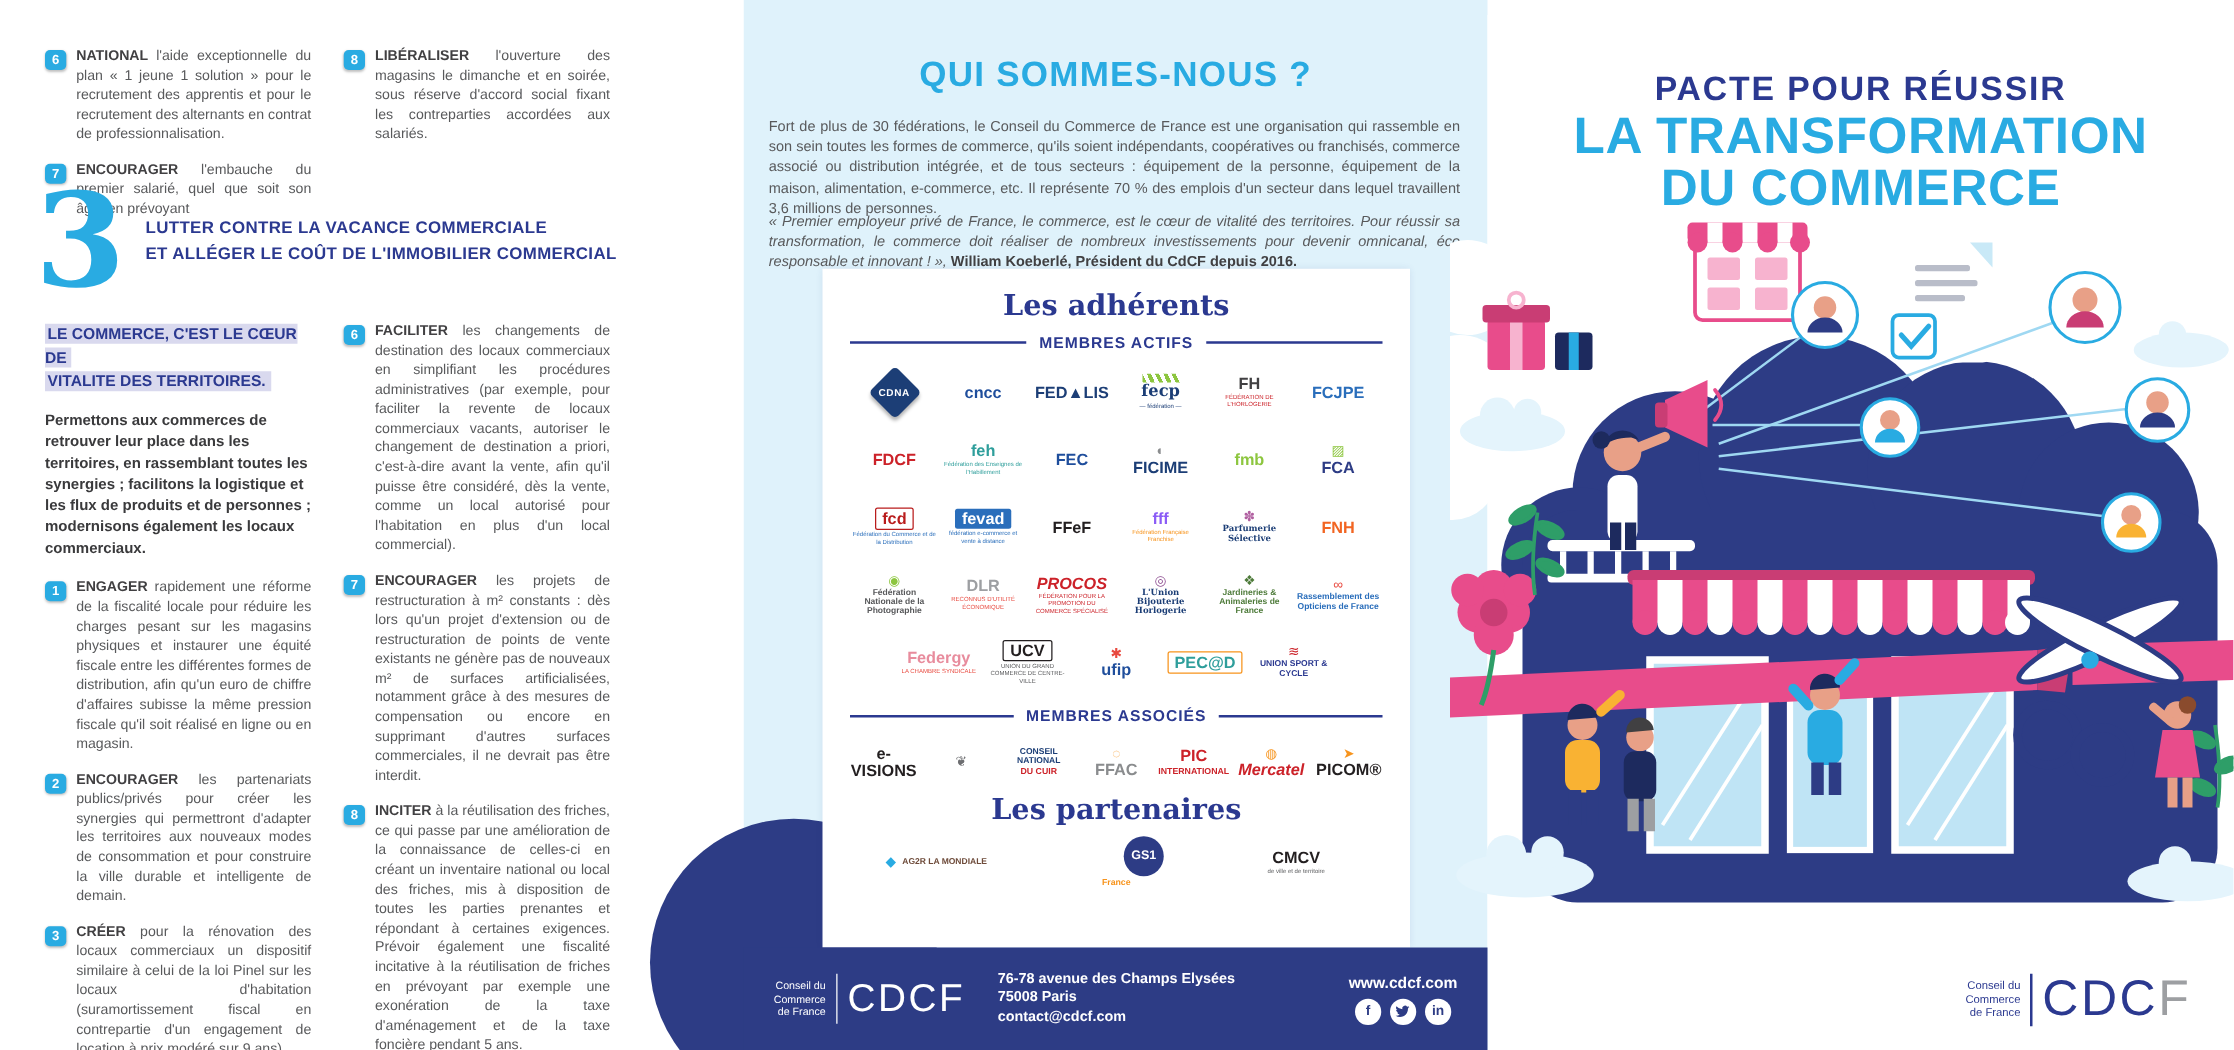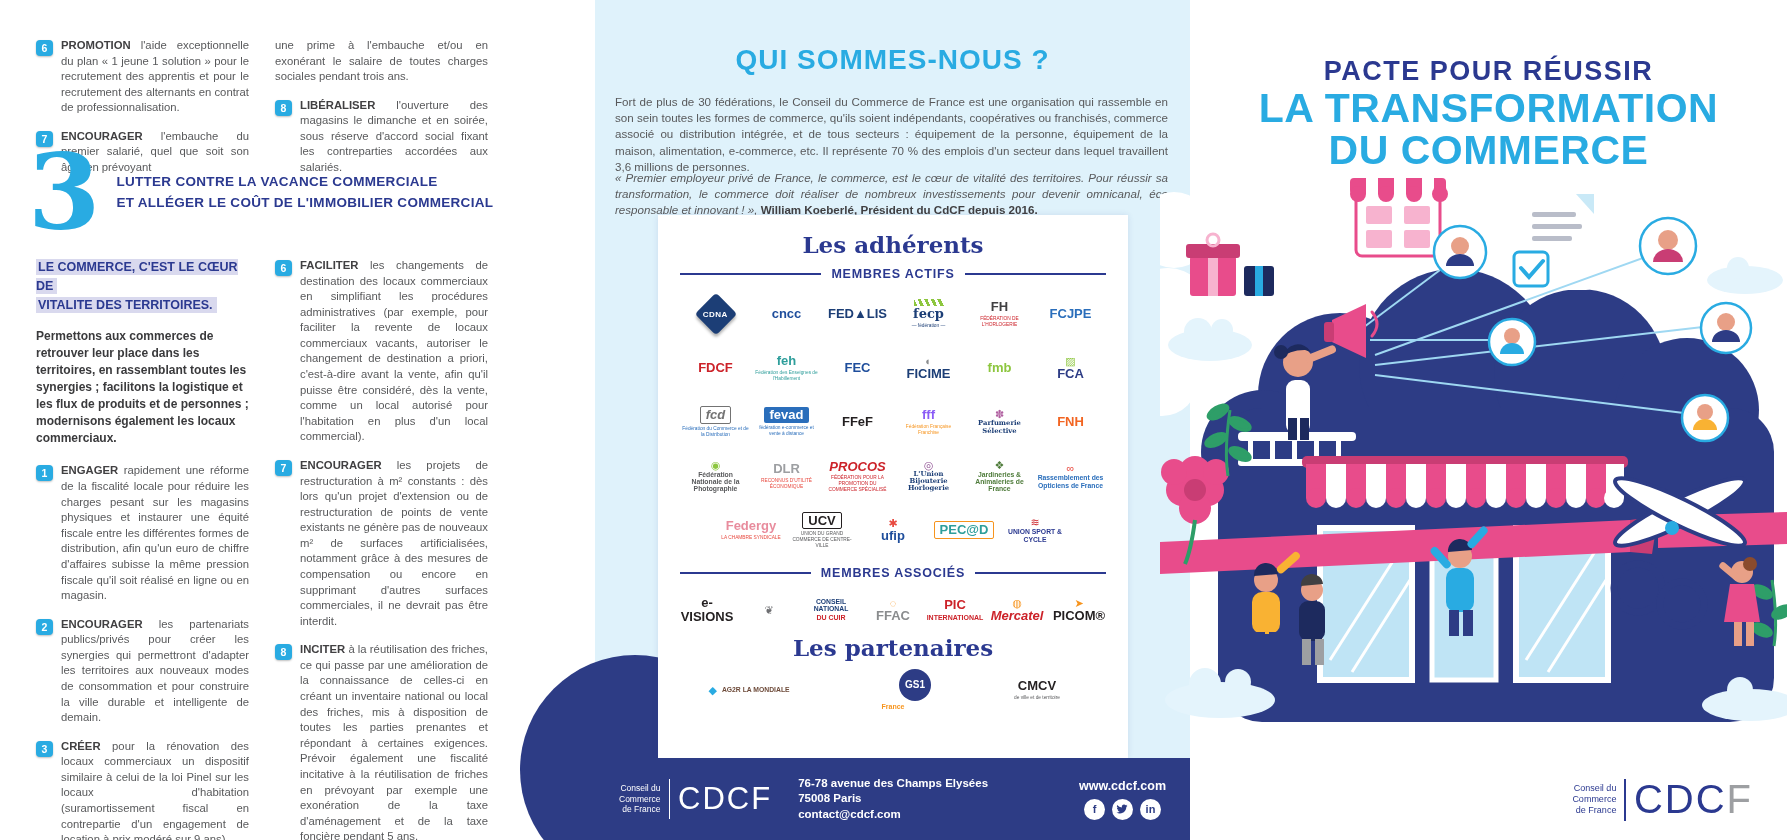--- a/index.html
+++ b/index.html
@@ -94,31 +94,28 @@
 </head>
 <body>
 
 <div class="page">
 
   <div class="panel-left">
     <div class="top-cols">
       <div class="colw" id="top-col1">
           <div class="item">
             <span class="badge">6</span>
-            <p><b>PROMOTION </b>l'aide exceptionnelle du plan « 1 jeune 1 solution » pour le recrutement des apprentis et pour le recrutement des alternants en contrat de professionnalisation.</p>
+            <p><b>NATIONAL </b>l'aide exceptionnelle du plan « 1 jeune 1 solution » pour le recrutement des apprentis et pour le recrutement des alternants en contrat de professionnalisation.</p>
           </div>
           <div class="item">
             <span class="badge">7</span>
             <p><b>ENCOURAGER </b>l'embauche du premier salarié, quel que soit son âge, en prévoyant</p>
           </div>
         </div>
       <div class="colw" id="top-col2">
-          <div class="item">
-            <p>une prime à l'embauche et/ou en exonérant le salaire de toutes charges sociales pendant trois ans.</p>
-          </div>
           <div class="item">
             <span class="badge">8</span>
             <p><b>LIBÉRALISER </b>l'ouverture des magasins le dimanche et en soirée, sous réserve d'accord social fixant les contreparties accordées aux salariés.</p>
           </div>
         </div>
     </div>
 
     <div class="sec-header">
       <div class="big3">3</div>
       <div class="sec-titles">
@@ -223,21 +220,21 @@
             <span class="logo-main" style="color: rgb(28, 62, 118);">FICIME</span>
           </div>
           <div class="logo-cell">
             <span class="logo-main" style="color: rgb(141, 198, 63);">fmb</span>
           </div>
           <div class="logo-cell">
             <span class="logo-icon" style="color: rgb(141, 198, 63);">▨</span>
             <span class="logo-main" style="color: rgb(45, 60, 133);">FCA</span>
           </div>
           <div class="logo-cell">
-            <span class="logo-main boxed" style="color: #737373; font-style: italic;">fcd</span>
+            <span class="logo-main boxed" style="color: #b91c1c;">fcd</span>
             <div class="logo-sub" style="color: rgb(42, 110, 187);">Fédération du Commerce et de la Distribution</div>
           </div>
           <div class="logo-cell">
             <span class="logo-main" style="color: rgb(255, 255, 255); background: rgb(42, 110, 187); padding: 1px 6px; border-radius: 2px;">fevad</span>
             <div class="logo-sub" style="color: rgb(42, 110, 187);">fédération e-commerce et vente à distance</div>
           </div>
           <div class="logo-cell">
             <span class="logo-main" style="color: rgb(35, 31, 32);">FFeF</span>
           </div>
           <div class="logo-cell">

